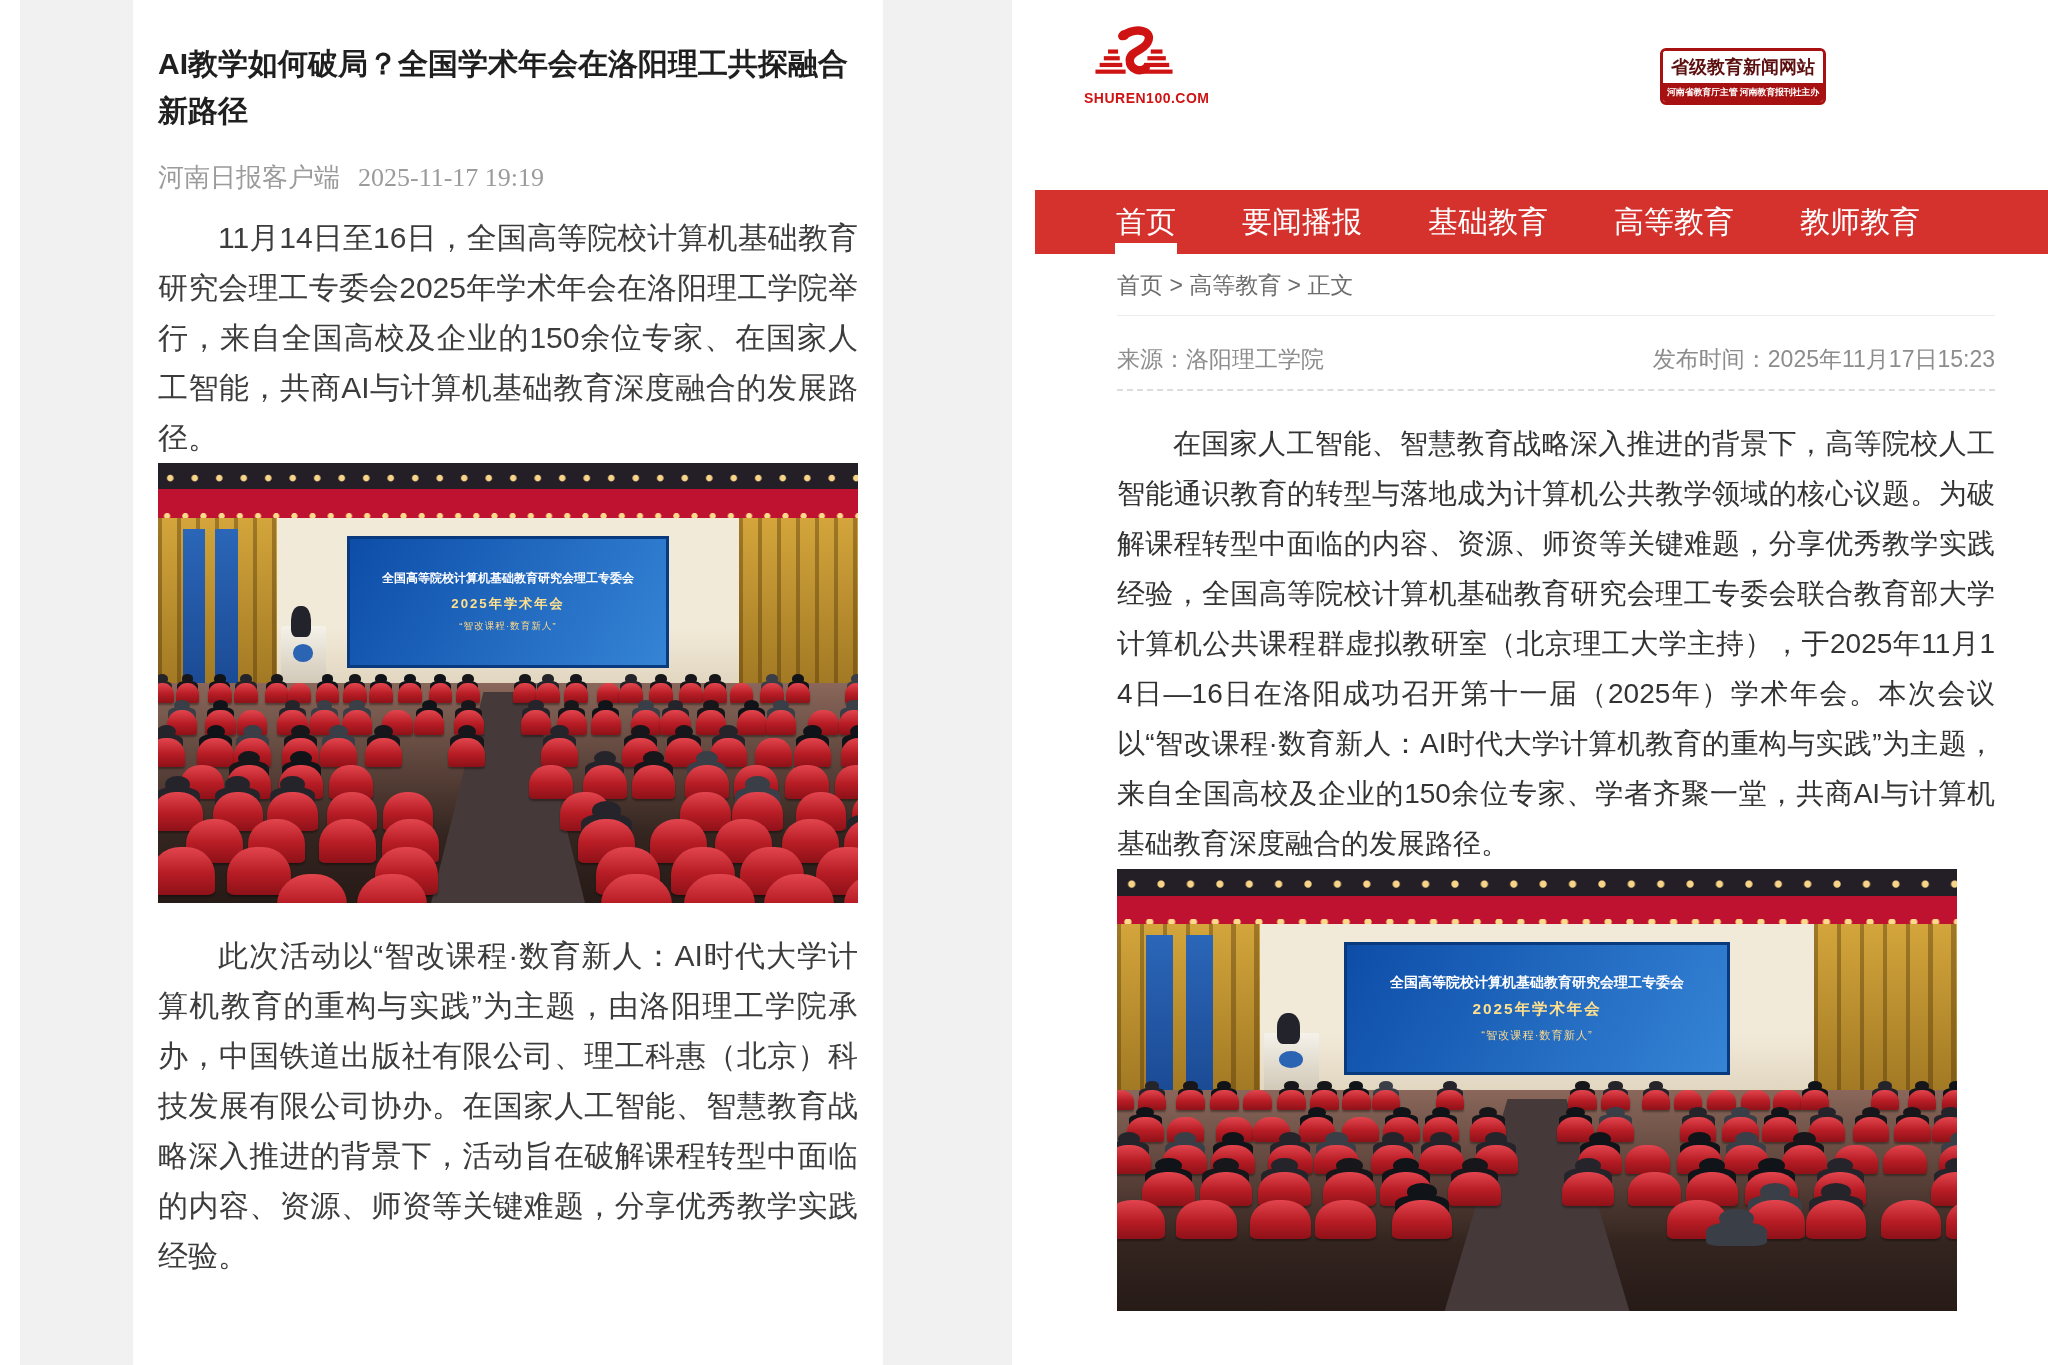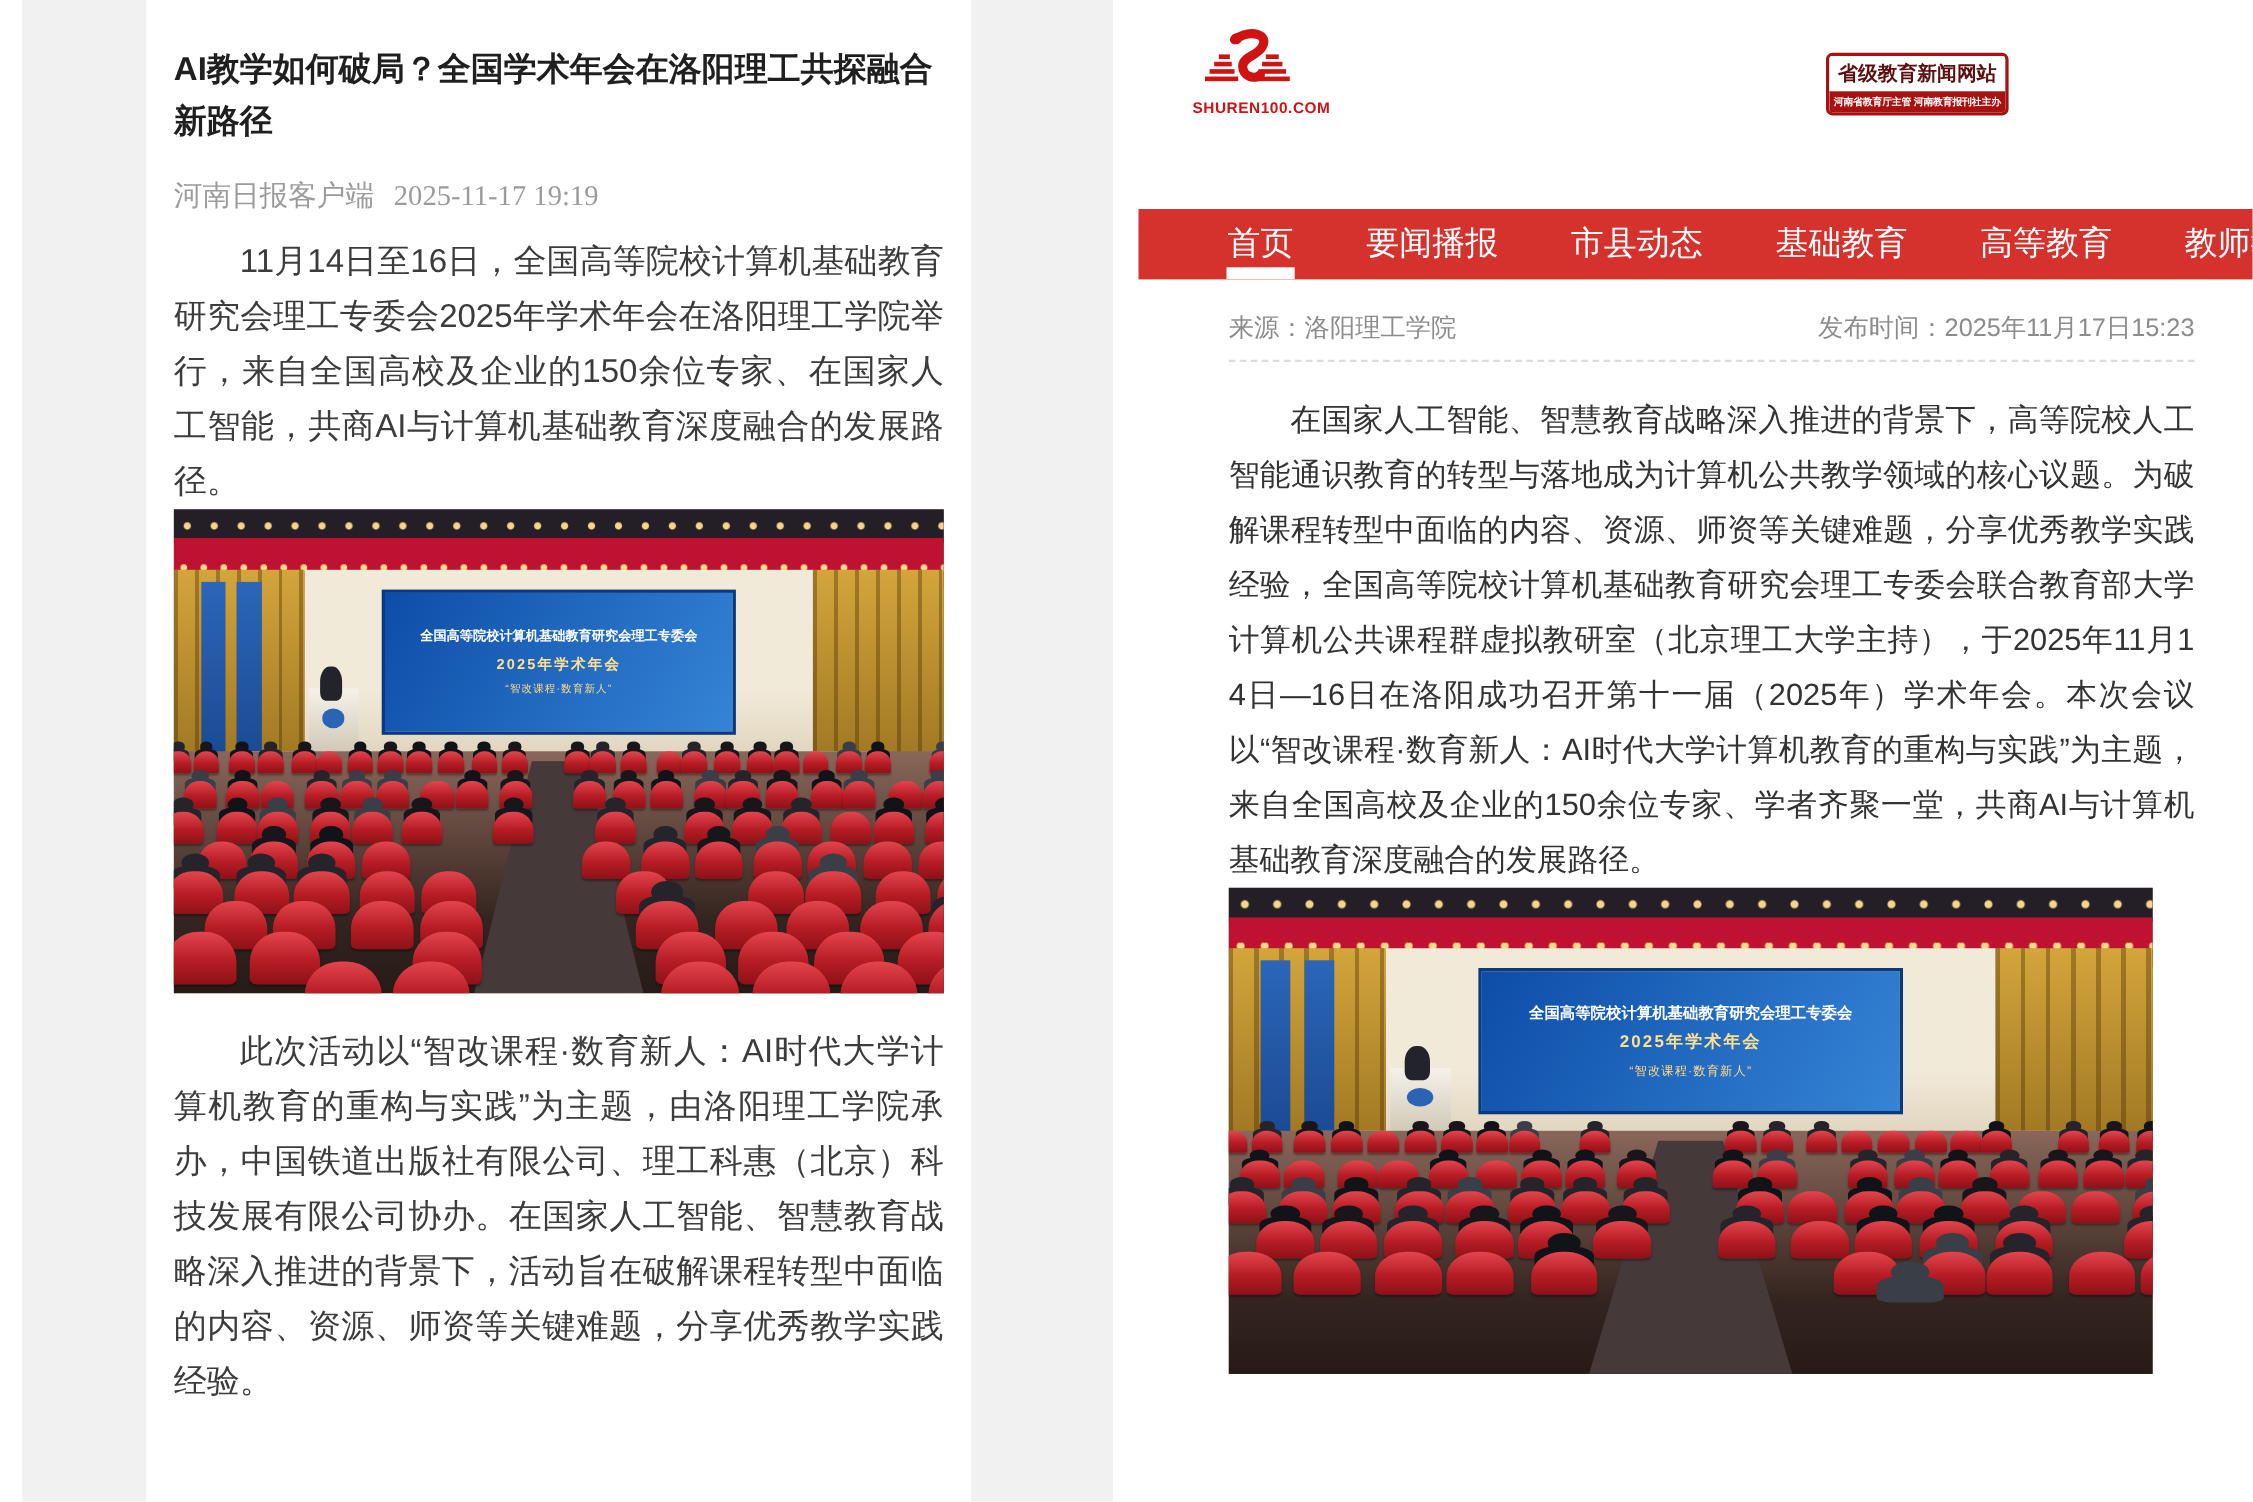--- a/index.html
+++ b/index.html
@@ -369,27 +369,27 @@
       </div>
       <div class="badge">
         <div class="badge-title">省级教育新闻网站</div>
         <div class="badge-sub">河南省教育厅主管  河南教育报刊社主办</div>
       </div>
     </header>
 
     <nav class="r-nav">
       <a class="nav-item active">首页</a>
       <a class="nav-item">要闻播报</a>
-      <a class="nav-item">市县动态</a>
       <a class="nav-item">基础教育</a>
       <a class="nav-item">高等教育</a>
       <a class="nav-item">教师教育</a>
     </nav>
 
     <div class="r-content">
+      <div class="breadcrumb">首页 &gt; 高等教育 &gt; 正文</div>
       <div class="r-meta">
         <span>来源：洛阳理工学院</span>
         <span>发布时间：2025年11月17日15:23</span>
       </div>
       <div class="r-divider"></div>
       <p class="r-p">在国家人工智能、智慧教育战略深入推进的背景下，高等院校人工智能通识教育的转型与落地成为计算机公共教学领域的核心议题。为破解课程转型中面临的内容、资源、师资等关键难题，分享优秀教学实践经验，全国高等院校计算机基础教育研究会理工专委会联合教育部大学计算机公共课程群虚拟教研室（北京理工大学主持），于2025年11月14日—16日在洛阳成功召开第十一届（2025年）学术年会。本次会议以“智改课程·数育新人：AI时代大学计算机教育的重构与实践”为主题，来自全国高校及企业的150余位专家、学者齐聚一堂，共商AI与计算机基础教育深度融合的发展路径。</p>
       <figure class="photo photo--lg" id="photoRight">
           <div class="ph-ceiling"></div>
           <div class="ph-valance"></div>
           <div class="ph-wall-left"></div>

